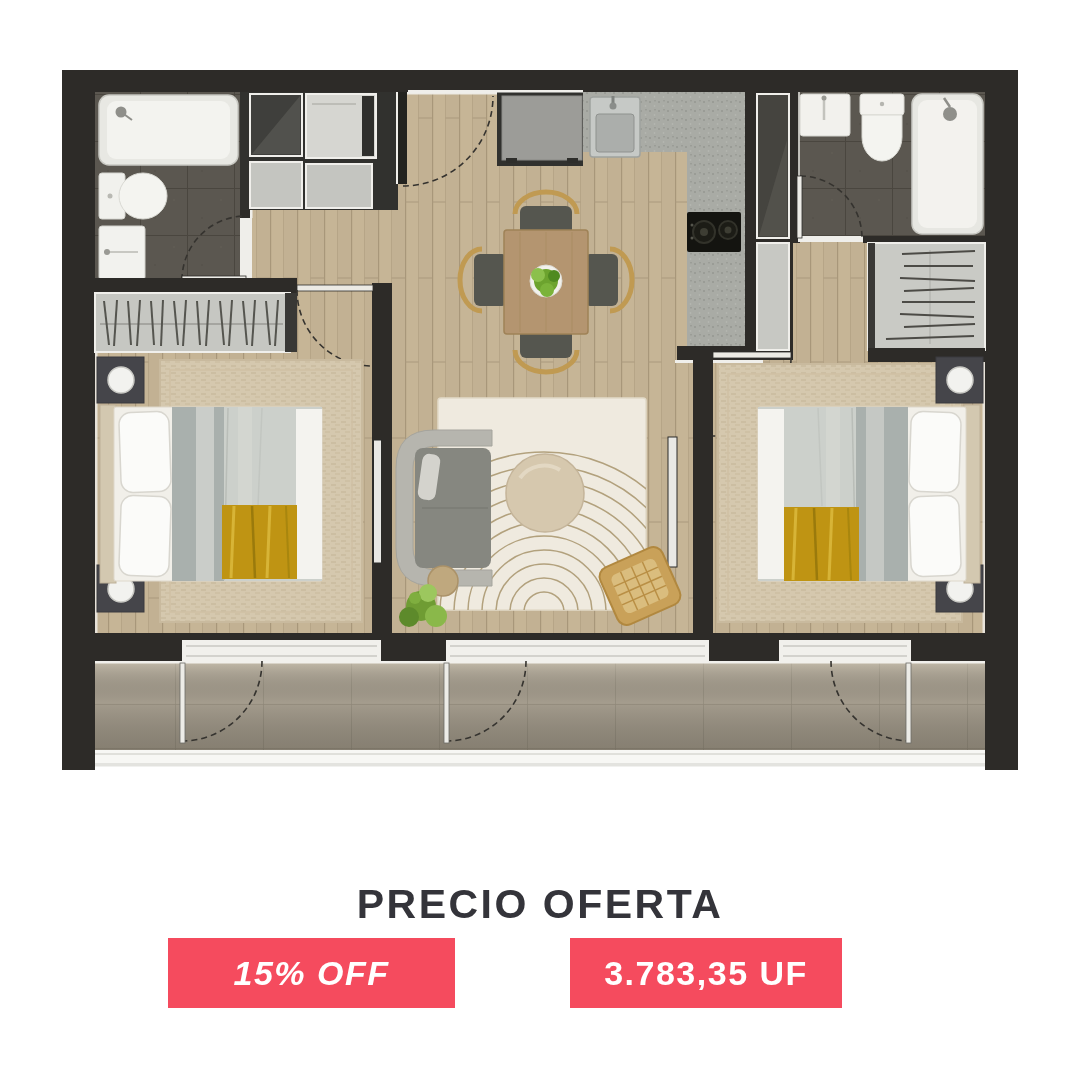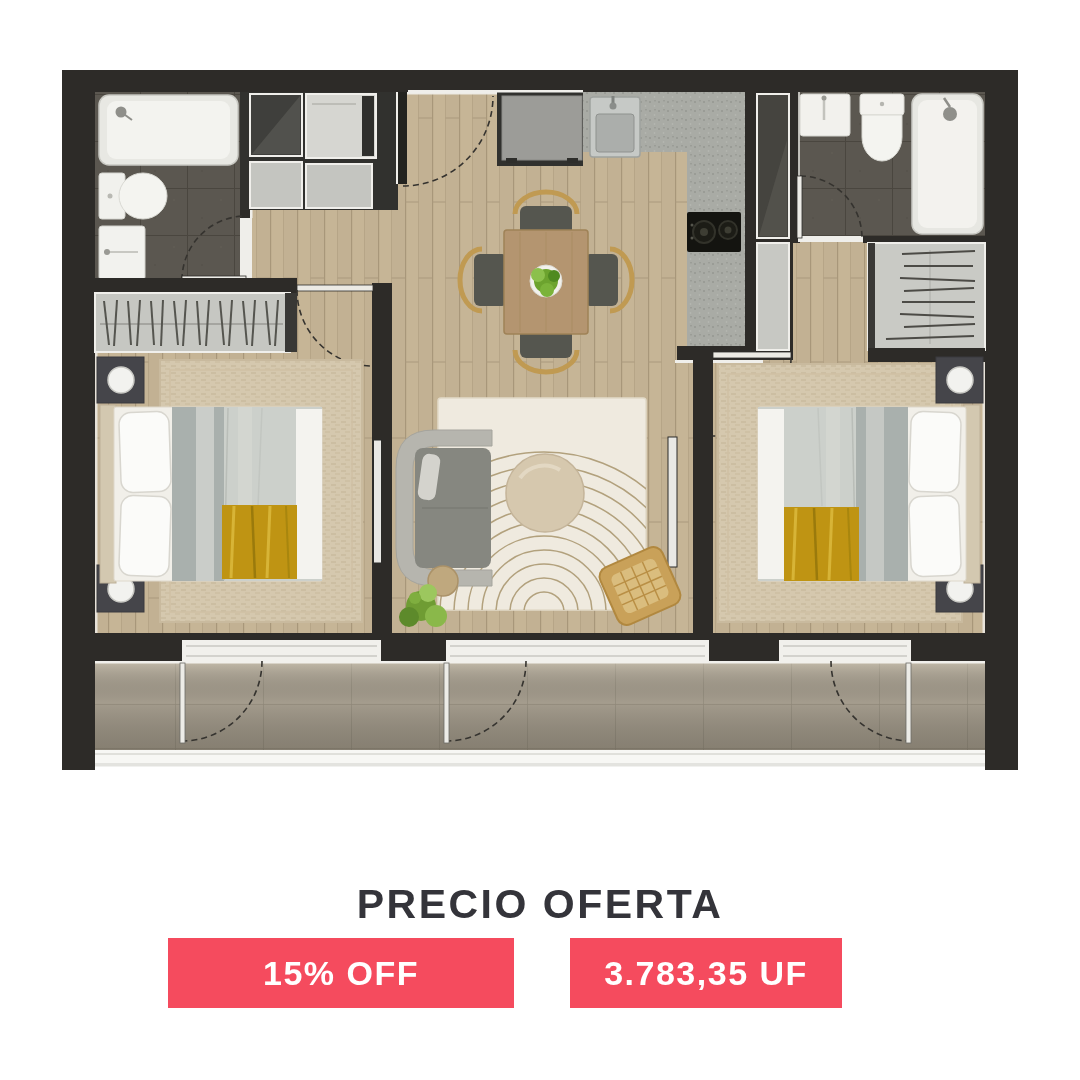--- a/index.html
+++ b/index.html
@@ -19,21 +19,21 @@
     margin-top:9px;
   }
   .badge{
     position:absolute;top:938px;height:70px;
     background:var(--accent,#f54b5e);
     color:var(--badge_text,#ffffff);
     font-size:34px;font-weight:700;letter-spacing:1.5px;
     display:flex;align-items:center;justify-content:center;
     user-select:none;
   }
-  .badge-discount{left:168px;width:346px;}
+  .badge-discount{left:168px;width:287px;font-style:italic;}
   .badge-price{left:570px;width:272px;}
 </style>
 </head>
 <body>
 
 <div class="page">
 
 <svg class="plan" width="1080" height="840" viewBox="0 0 1080 840">
   <defs>
     <pattern id="wood" width="27" height="160" patternUnits="userSpaceOnUse">

